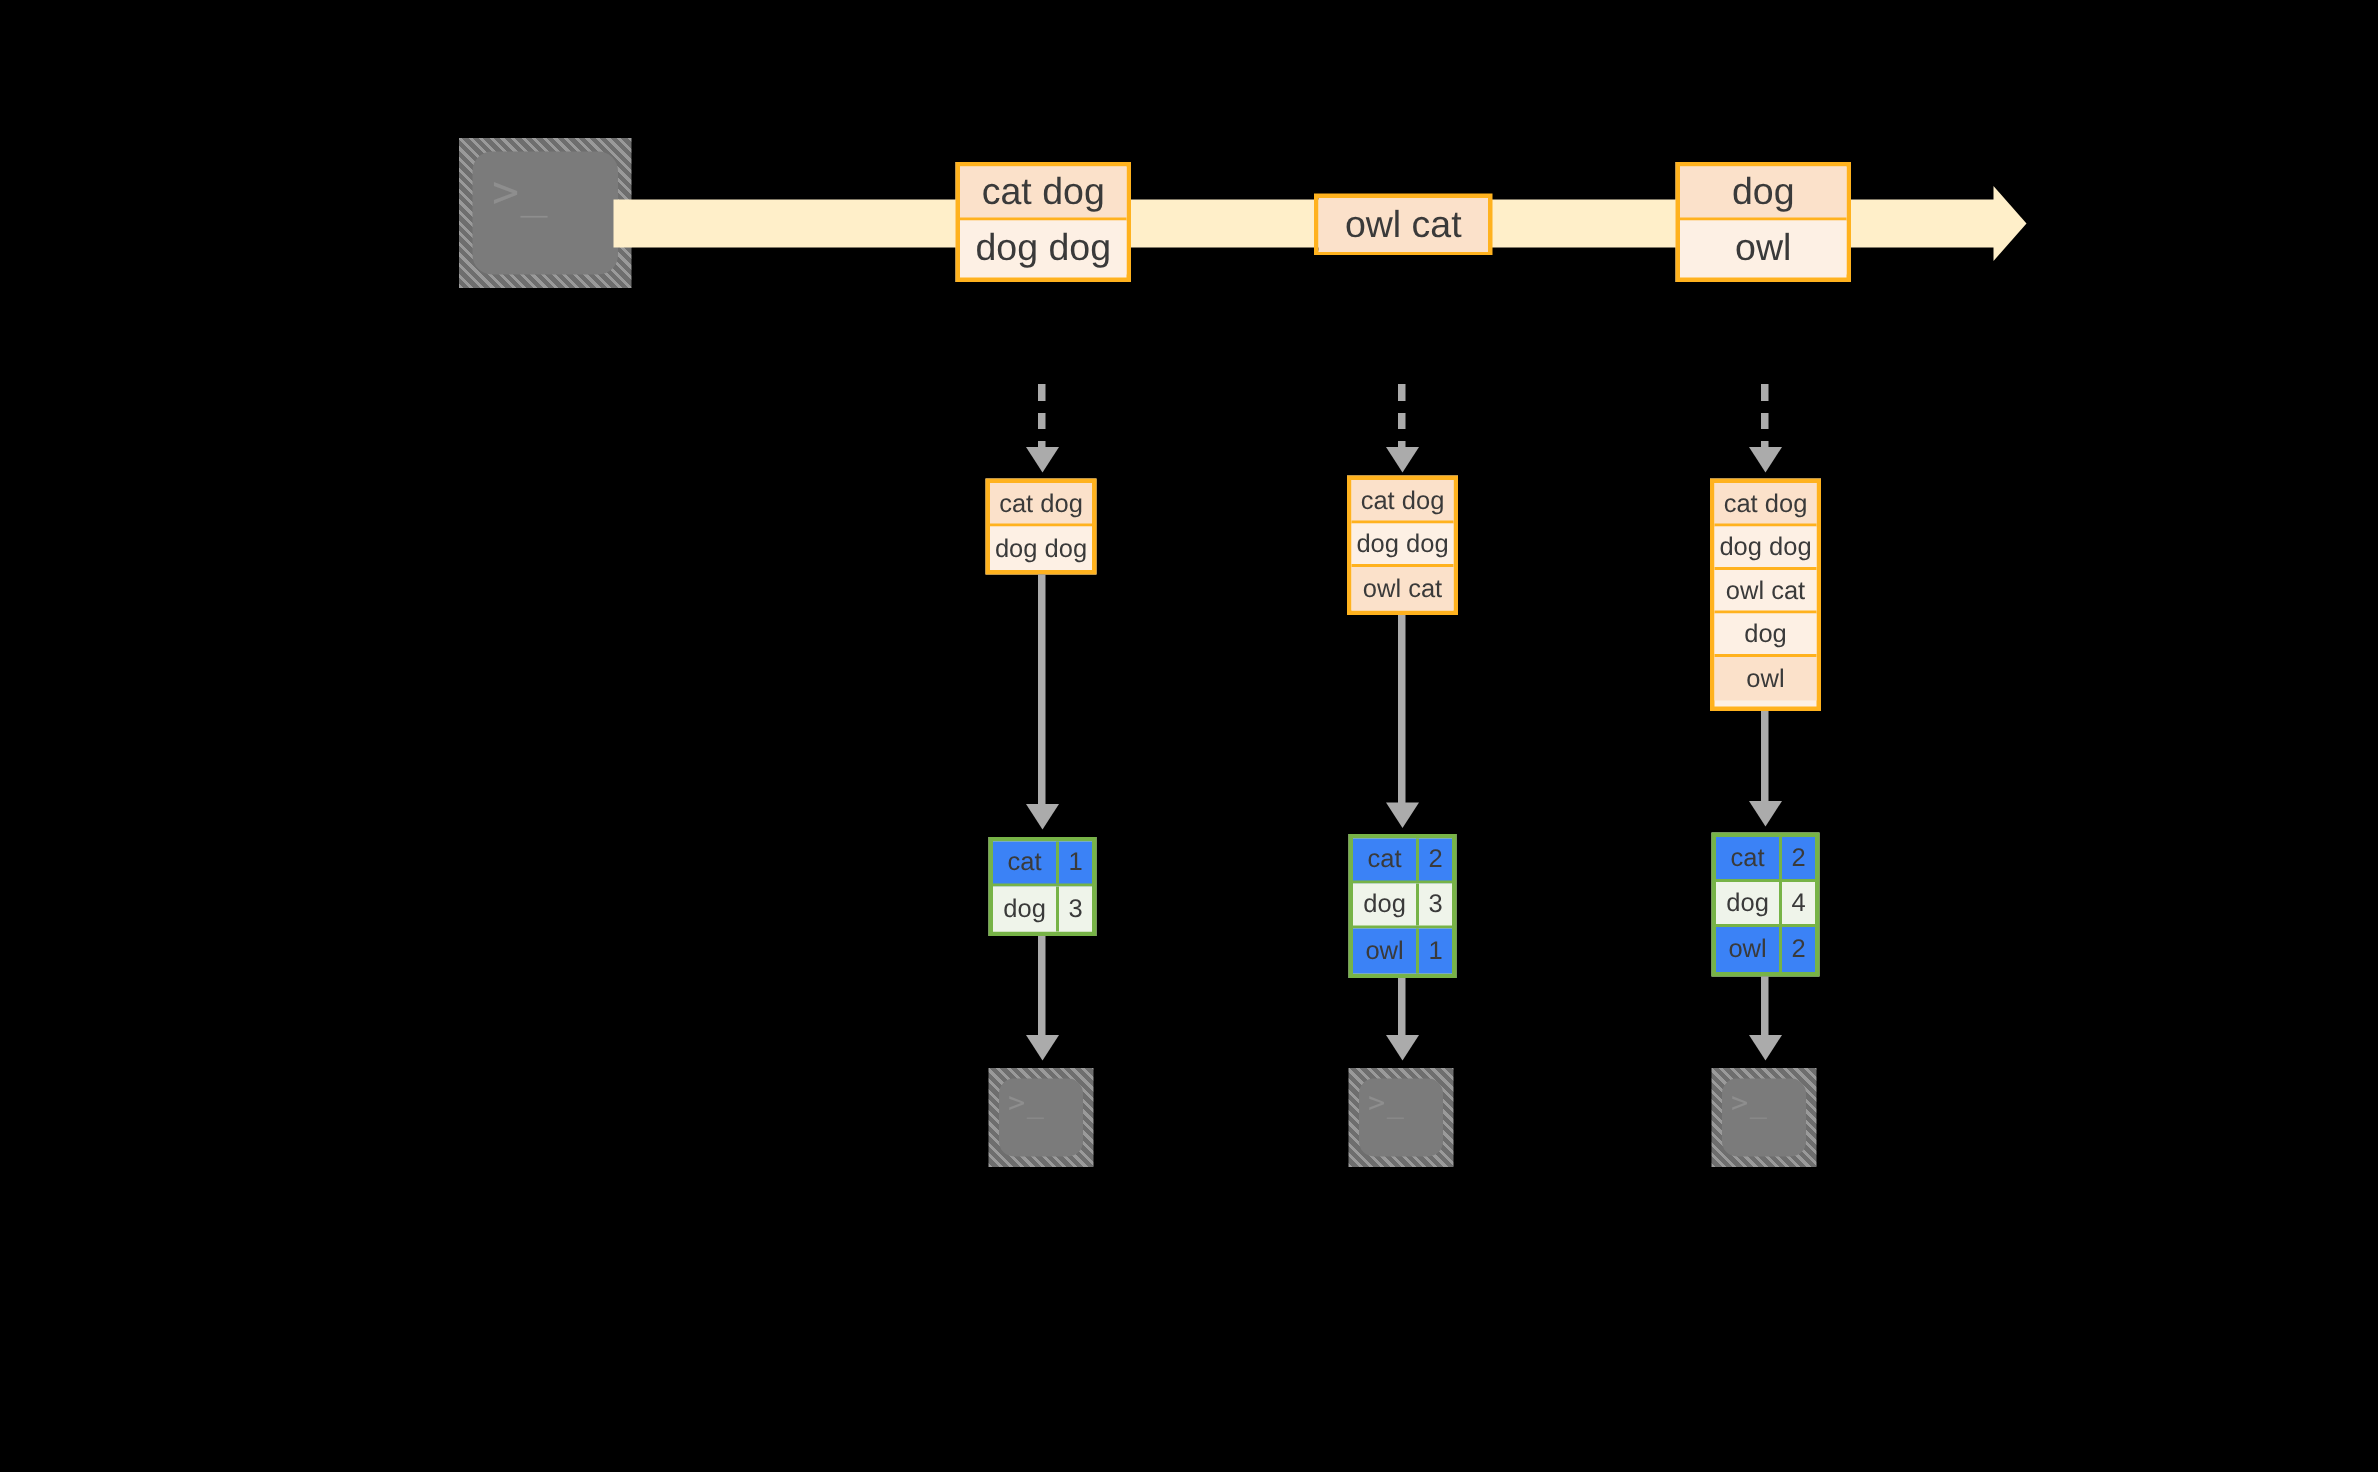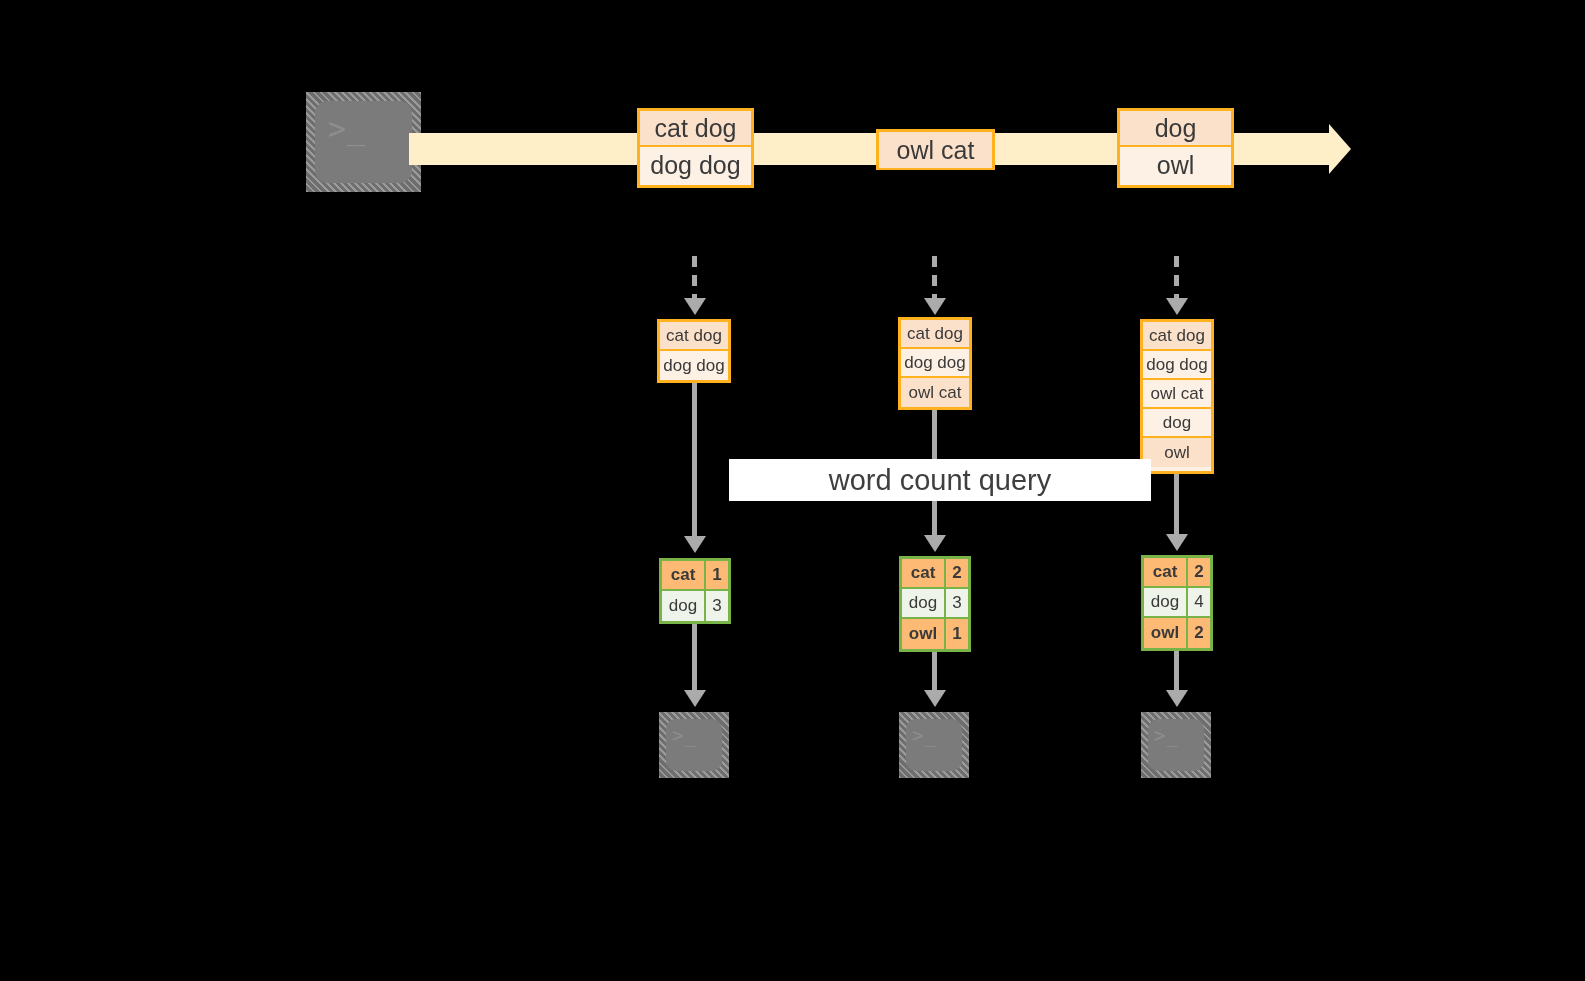--- a/index.html
+++ b/index.html
@@ -90,21 +90,21 @@
   }
   .gtable .grow{
     display:flex;
     width:100%;
     height:30px;
     box-sizing:border-box;
     border-bottom:2px solid #77B347;
     background:#EFF4EA;
   }
   .gtable .grow:last-child{ border-bottom:none; }
-  .gtable .grow.alt{ background:#fdba74;font-weight:bold; }
+  .gtable .grow.alt{ background:#3b82f6; }
   .gtable .gk,.gtable .gv{
     box-sizing:border-box;
     display:flex;
     align-items:center;
     justify-content:center;
     font-size:17px;
     height:100%;
   }
   .gtable .gk{ width:48px; border-right:2px solid #77B347; }
   .gtable .gv{ width:24px; }
@@ -264,15 +264,14 @@
   </div>
 
   <div class="vline" style="left:1133px;top:651px;height:41px;"></div>
   <div class="vhead" style="left:1125px;top:690px;"></div>
 
   <div class="term small" style="left:1100px;top:712px;width:70px;height:66px;">
     <div class="inner"></div>
     <div class="prompt" style="font-size:19px;left:13px;top:14px;">&gt;_</div>
   </div>
 
-  <div class="qlabel" style="left:688px;top:459px;width:422px;height:42px;">word count query</div>
 
 </div>
 
 </body></html>

